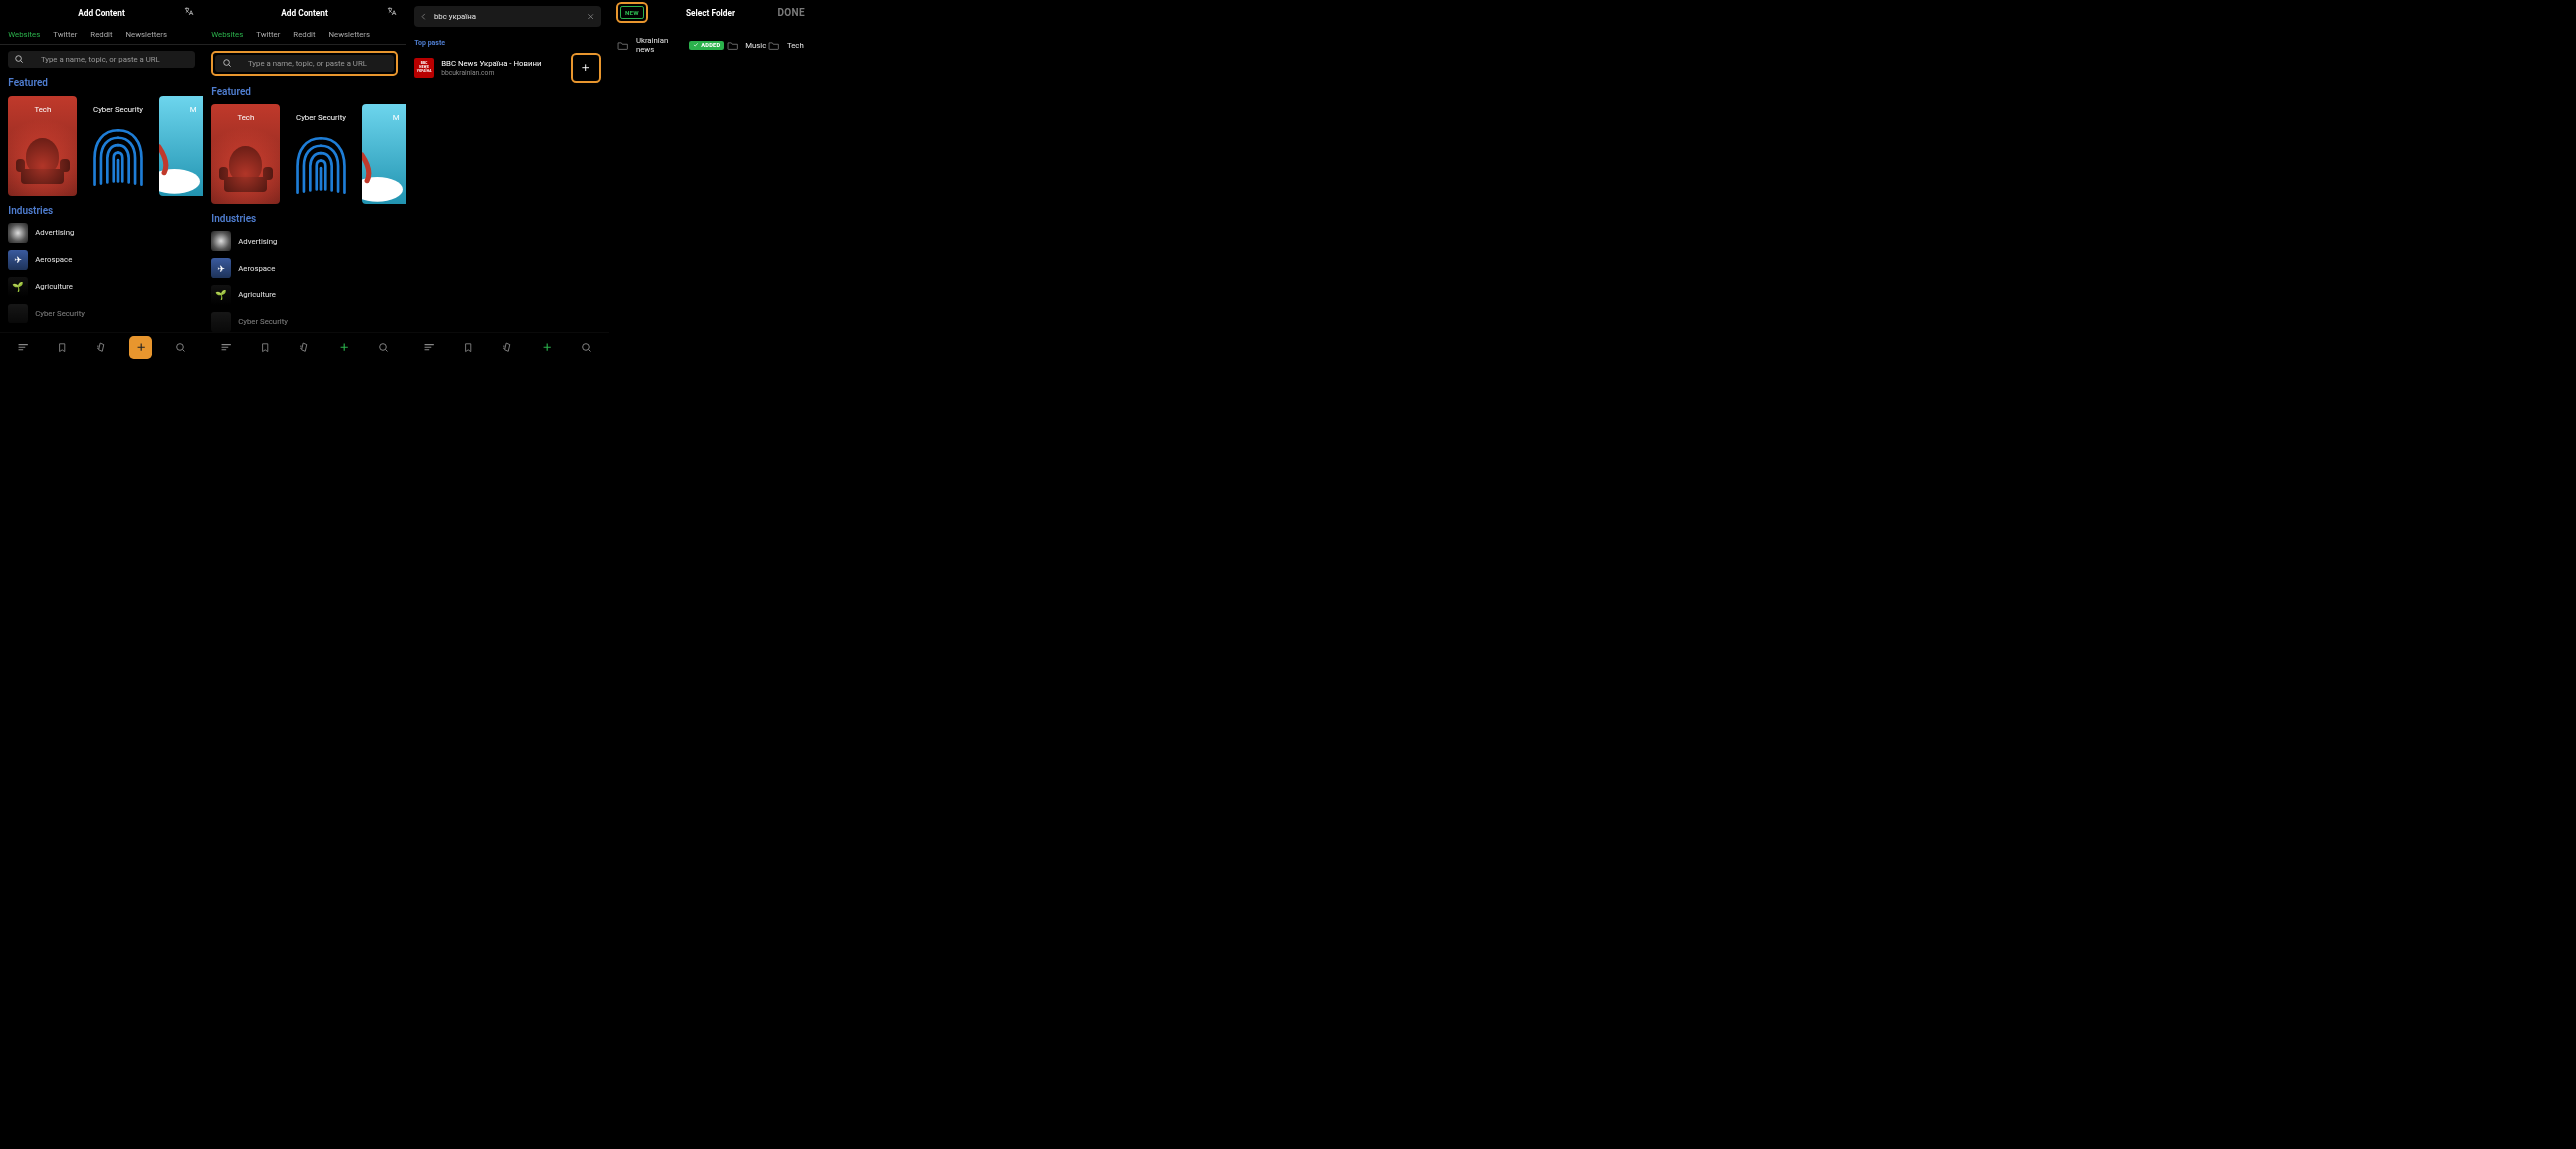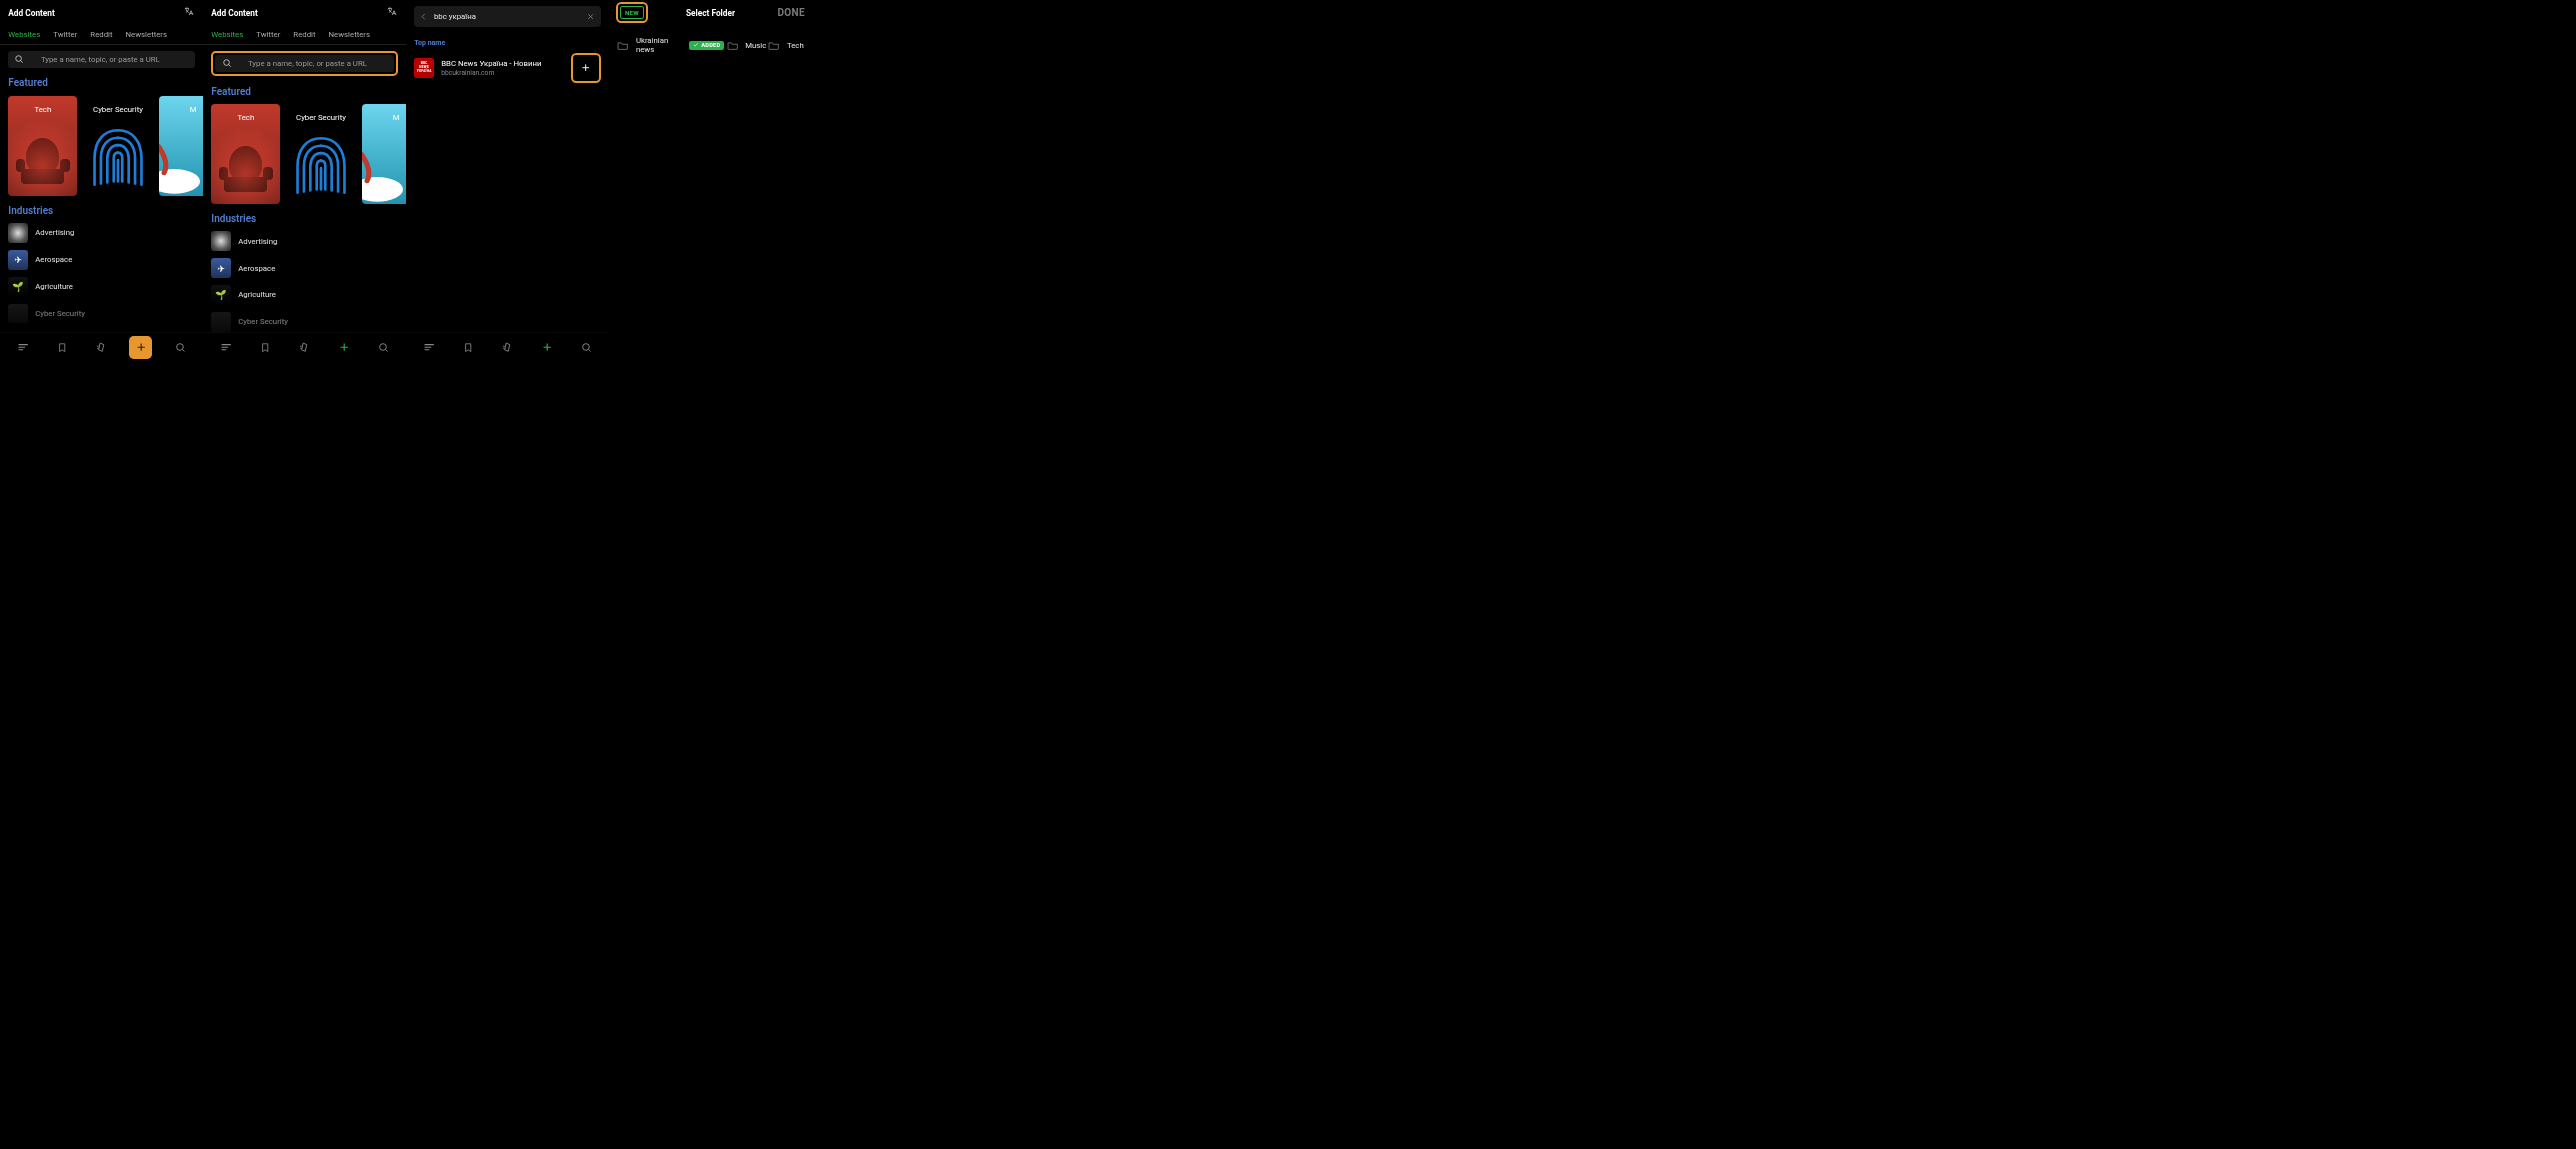--- a/index.html
+++ b/index.html
@@ -2,21 +2,21 @@
 <html style="font-size:8.3px"><head>
 <meta charset="utf-8">
 <style>
 * { margin: 0; padding: 0; box-sizing: border-box; font-family: -apple-system, BlinkMacSystemFont, "Segoe UI", Roboto, sans-serif; }
 body { background: #000; color: #fff; display: flex; width: 812px; height: 362px; overflow: hidden; }
 .screen { width: 203px; height: 362px; background: #000; position: relative; display: flex; flex-direction: column; }
 
 .screen + .screen { border-left: 0 solid transparent; }
 
 
-.header { display: flex; align-items: center; padding: 6.2px 8.3px; position: relative; height: 25px; }
+.header { display: flex; align-items: center; justify-content: center; padding: 6.2px 8.3px; position: relative; height: 25px; }
 .header-title { font-size: 8.3px; font-weight: 700; color: #fff; }
 .translate-btn { position: absolute; right: 8.3px; top: 5.7px; width: 12.4px; height: 12.4px; display:flex; align-items:center; justify-content:center; color:#ccc; }
 
 
 .tabs { display: flex; gap: 13px; padding: 5.2px 8.3px 5.2px 8.3px; border-bottom: 0.5px solid #222; font-size: 7.8px; }
 .tab { color: #aaa; cursor: pointer; }
 .tab.active { color: #2bb24c; }
 
 
 .search-wrap { padding: 5.2px 8.3px 0 8.3px; }
@@ -324,21 +324,21 @@
 <div class="screen">
   <div class="s3-search">
     <svg width="9.3" height="9.3" viewBox="0 0 24 24" fill="none" stroke="#888" stroke-width="2">
         <path d="M15 5l-7 7 7 7"></path>
       </svg>
     <input value="bbc україна" style="">
     <svg width="9.3" height="9.3" viewBox="0 0 24 24" fill="none" stroke="#888" stroke-width="2">
         <path d="M6 6l12 12M18 6L6 18"></path>
       </svg>
   </div>
-  <div class="feed-head">Top name</div>
+  <div class="feed-head">Top paste</div>
   <div class="feed-item">
     <div class="feed-logo">
       <span>BBC</span>
       <span>NEWS</span>
       <span>УКРАЇНА</span>
     </div>
     <div class="feed-txt">
       <div class="feed-title">BBC News Україна - Новини</div>
       <div class="feed-dom">bbcukrainian.com</div>
     </div>

